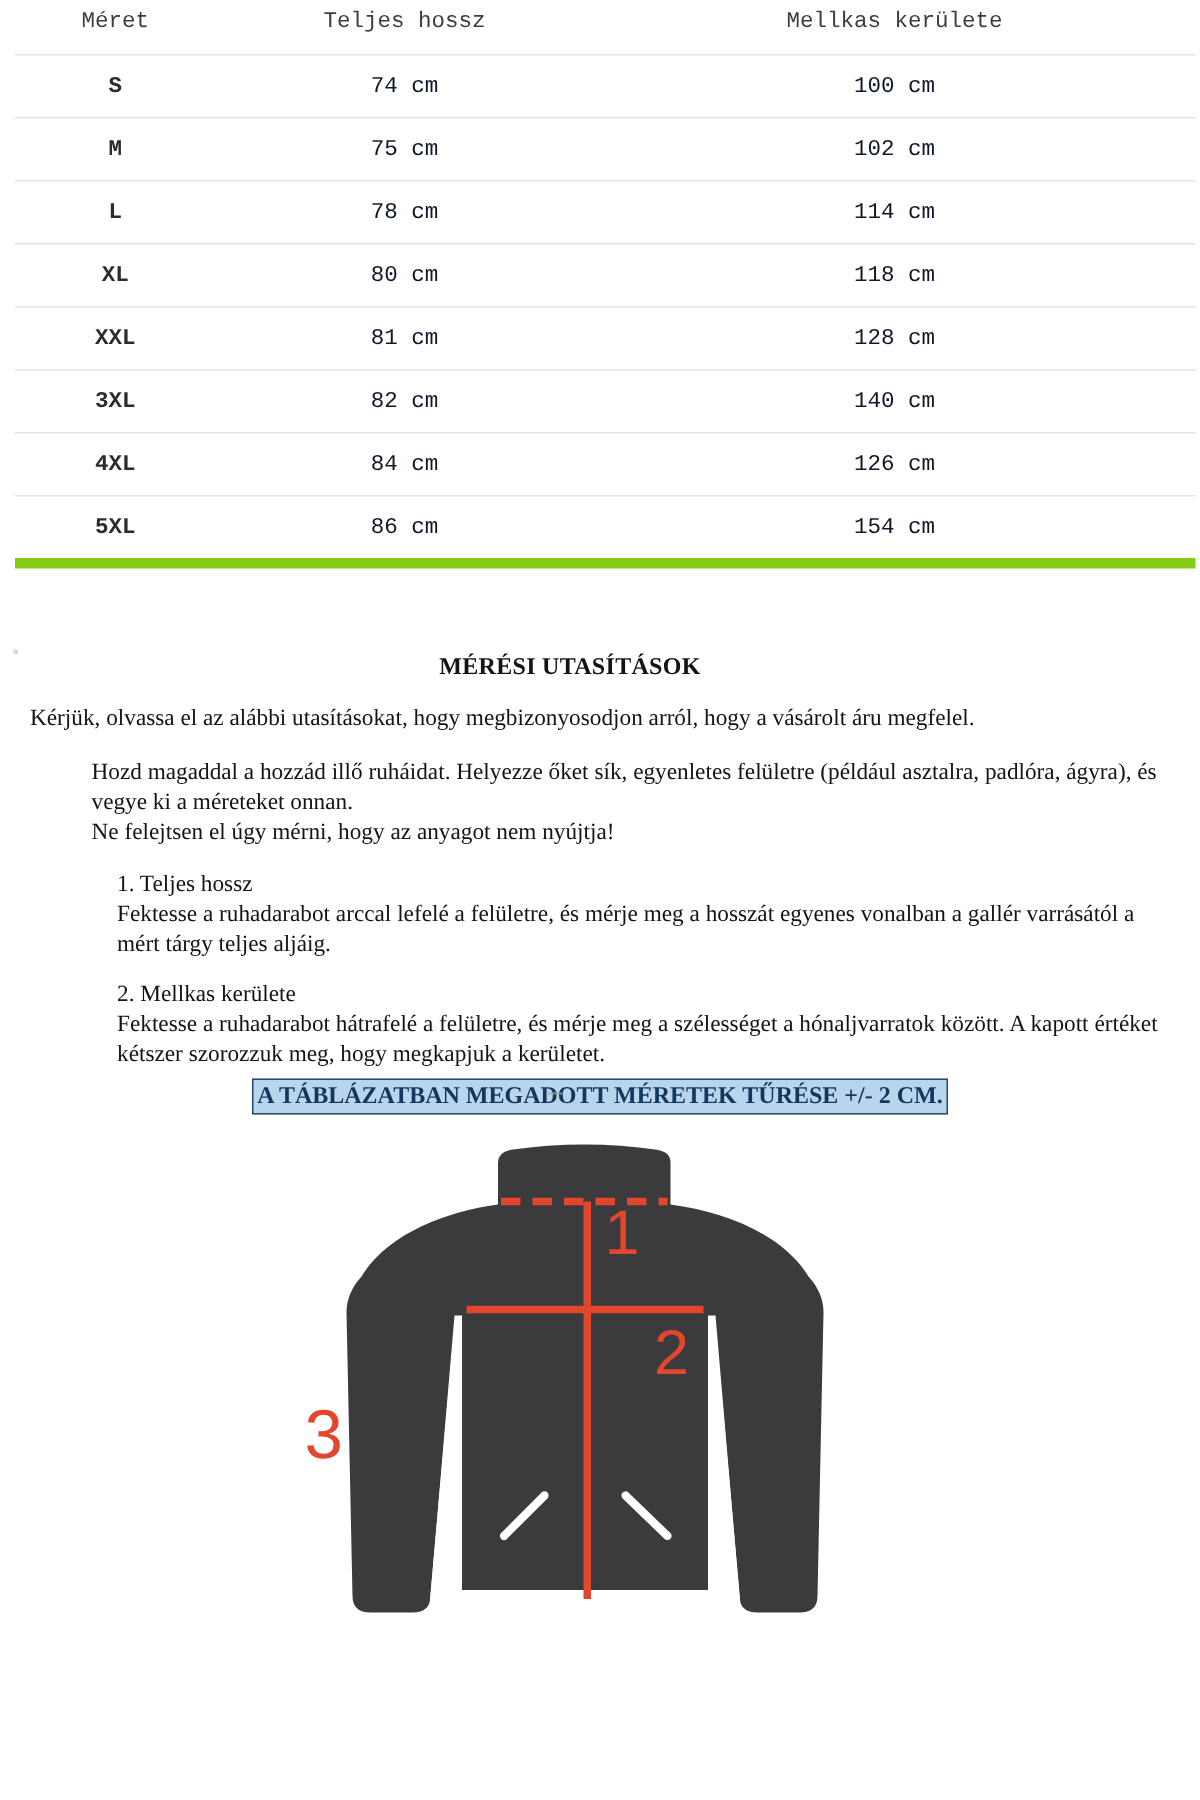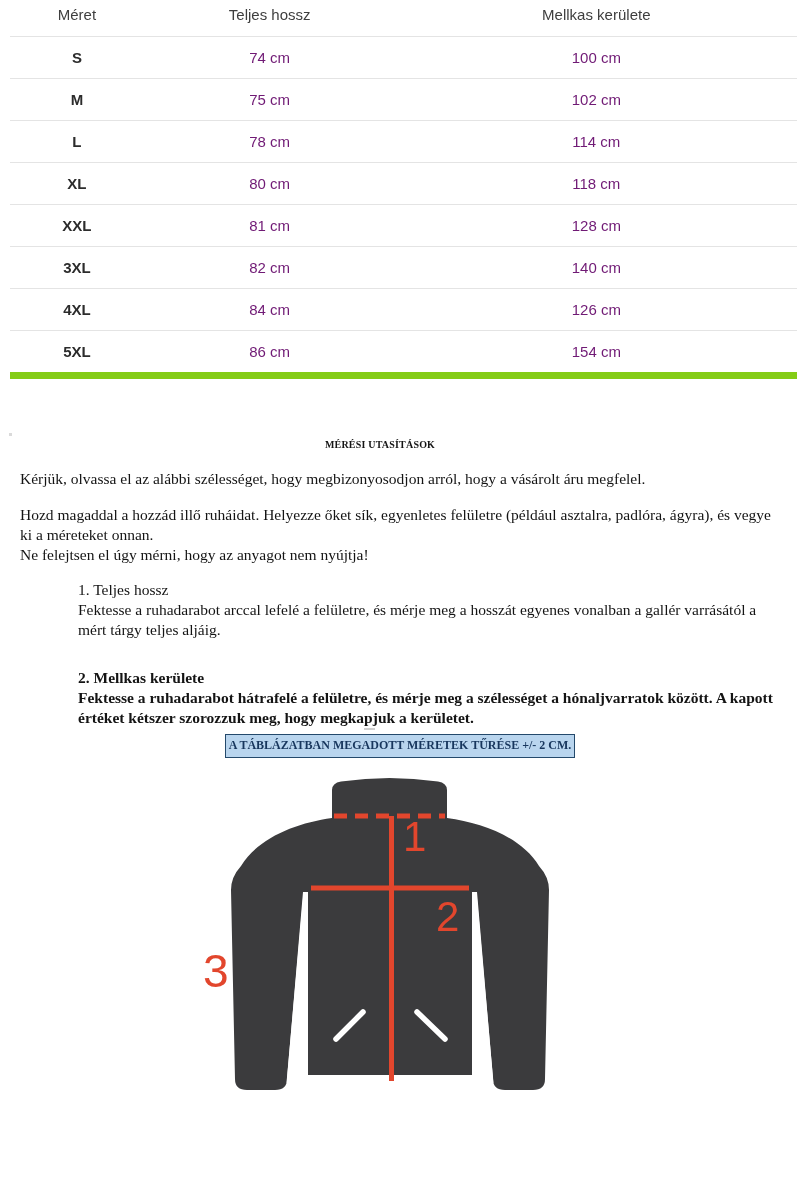--- a/index.html
+++ b/index.html
@@ -7,56 +7,57 @@
     width:800px;height:1200px;background:#ffffff;overflow:hidden;
     font-family:"Liberation Sans","DejaVu Sans",sans-serif;
     position:relative;
   }
   
   .size-table{
     border-collapse:collapse;
     margin-left:10px;
     width:787px;
     table-layout:fixed;
+    font-family:Liberation Mono, monospace;
   }
   .size-table col.c1{width:17%;}
   .size-table col.c2{width:32%;}
   .size-table col.c3{width:51%;}
   .size-table th{
     font-weight:normal;color:#3e3e3e;font-size:15px;
     padding:6px 0 13px 0;text-align:center;
   }
   .size-table td{
     text-align:center;font-size:15px;padding:12px 0;
   }
   .size-table tbody tr{border-top:1px solid #e4e4e4;}
   .size-table tbody tr:last-child{border-bottom:7px solid #84cc16;}
   td.size-cell{font-weight:bold;color:#2c2c2c;}
-  td.val-cell{color:#701a75;}
+  td.val-cell{color:#0f172a;}
   
   .doc{
     margin:0 20px;
     font-family:"Liberation Serif","DejaVu Serif",serif;
     font-size:15.5px;color:#141414;line-height:20px;
   }
   .doc-title{
-    margin-top:56px;text-align:center;font-weight:bold;font-size:10px;
+    margin-top:56px;text-align:center;font-weight:bold;font-size:16px;
     padding-right:40px;letter-spacing:.2px;
   }
   .p-intro{margin-top:14px;}
-  .p-prep{margin-top:12px;}
+  .p-prep{margin-top:12px;margin-left:41px;}
   .steps{margin-top:12px;margin-left:58px;width:697px;}
   .step-heading{}
-  .step + .step{margin-top:28px;font-weight:bold;}
+  .step + .step{margin-top:13px;}
   .p-between{margin-top:32px;}
   .hl-wrap{text-align:center;margin-top:6px;}
   .hl{
     display:inline-block;white-space:nowrap;
     background:#b9d5ee;border:1px solid #24496b;
-    color:#17365d;font-weight:bold;font-size:12px;
+    color:#17365d;font-weight:bold;font-size:16px;
     padding:1px 3px 2px 3px;line-height:19px;
   }
   
   .diagram{position:relative;margin-top:12px;height:348px;}
   .diagram svg{display:block;}
   
   .artifact-dash{
     position:absolute;left:364px;top:728px;width:11px;height:2px;
     background:#a8a8a8;opacity:.55;
   }
@@ -121,21 +122,21 @@
       <td class="size-cell">5XL</td>
       <td class="val-cell">86 cm</td>
       <td class="val-cell">154 cm</td>
     </tr>
   </tbody>
 </table>
 
 <div class="doc">
   <div class="doc-title">MÉRÉSI UTASÍTÁSOK</div>
 
-  <p class="p-intro">Kérjük, olvassa el az alábbi szélességet, hogy megbizonyosodjon arról, hogy a vásárolt áru megfelel.</p>
+  <p class="p-intro">Kérjük, olvassa el az alábbi utasításokat, hogy megbizonyosodjon arról, hogy a vásárolt áru megfelel.</p>
 
   <p class="p-prep"><span>Hozd magaddal a hozzád illő ruháidat. Helyezze őket sík, egyenletes felületre (például asztalra, padlóra, ágyra), és vegye ki a méreteket onnan.</span><br>
     <span>Ne felejtsen el úgy mérni, hogy az anyagot nem nyújtja!</span></p>
 
   <div class="steps">
     <div class="step">
       <div class="step-heading">1. Teljes hossz</div>
       <div class="step-body">Fektesse a ruhadarabot arccal lefelé a felületre, és mérje meg a hosszát egyenes vonalban a gallér varrásától a mért tárgy teljes aljáig.</div>
     </div>
     <div class="step">

